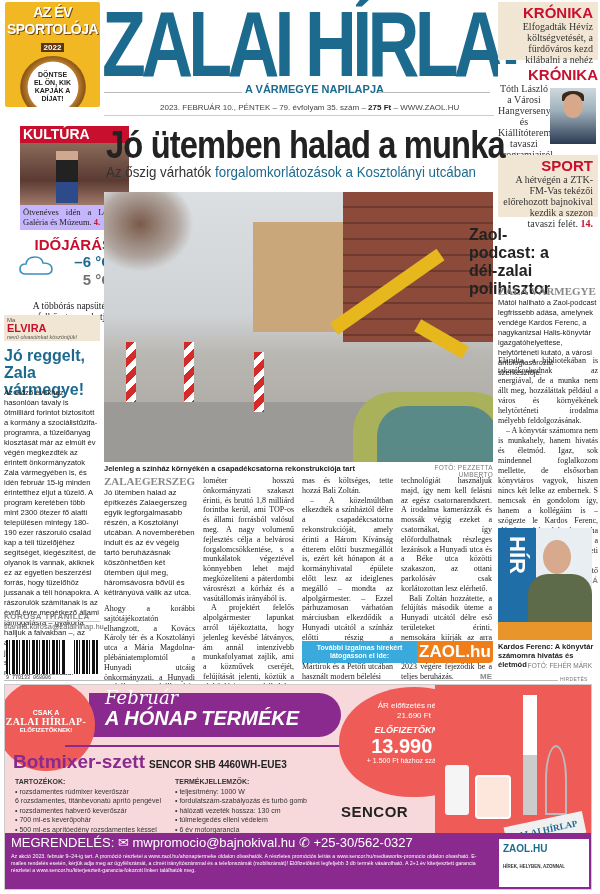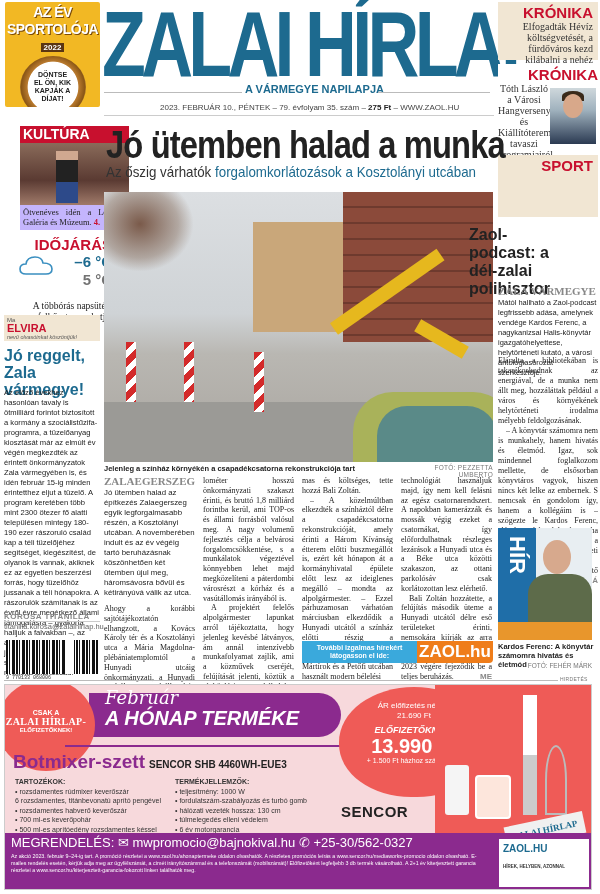--- a/index.html
+++ b/index.html
@@ -164,20 +164,21 @@
 <div id="kr2" class="abs">
   <div class="rhead">KRÓNIKA</div>
   <div class="rtext"><span>Tóth László a Városi Hangverseny- és Kiállítóterem tavaszi programjairól.</span> <span class="pg">2.</span></div>
   <div id="portrait1" class="abs">
       <div class="hair"></div>
       <div class="face"></div>
     </div>
 </div>
 <div id="sport" class="abs rbox">
   <div class="rhead">SPORT</div>
+  <div class="rtext"><span>A hétvégén a ZTK-FM-Vas tekézői előrehozott bajnokival kezdik a szezon tavaszi felét.</span> <span class="pg">14.</span></div>
 </div>
 
 <div id="kultura" class="abs">
   <div class="kh">KULTÚRA</div>
   <div class="kimg">
       <div class="man"></div>
     </div>
   <div class="kt"><span>Ötvenéves idén a Lendvai Galéria és Múzeum.</span> <span class="pg">4.</span></div>
 </div>
 
@@ -235,21 +236,21 @@
 </div>
 <div id="col2" class="col">
   <p class="noi">lométer hosszú önkormányzati szakaszt érinti, és bruttó 1,8 milliárd forintba kerül, ami TOP-os és állami forrásból valósul meg. A nagy volumenű fejlesztés célja a belvárosi forgalomcsökkentése, s a munkálatok végeztével könnyebben lehet majd megközelíteni a páterdombi városrészt a kórház és a vasútállomás irányából is.</p>
   <p>A projektért felelős alpolgármester lapunkat arról tájékoztatta, hogy jelenleg kevésbé látványos, ám annál intenzívebb munkafolyamat zajlik, ami a közművek cseréjét, felújítását jelenti, köztük a távközlési kábeleket helyezik új aknákba. A két hónapig tartó munka hosszadal-</p>
 </div>
 <div id="col3" class="col">
   <p class="noi">mas és költséges, tette hozzá Bali Zoltán.</p>
   <p>– A közelmúltban elkezdték a színháztól délre a csapadékcsatorna rekonstrukcióját, amely érinti a Három Kívánság étterem előtti buszmegállót is, ezért két hónapon át a kormányhivatal épülete előtt lesz az ideiglenes megálló – mondta az alpolgármester. – Ezzel párhuzamosan várhatóan márciusban elkezdődik a Hunyadi utcától a színház előtti részig a szennyvízcsatorna rekonstrukciója is. A Mártírok és a Petőfi utcában használt modern bélelési</p>
 </div>
 <div id="col4" class="col">
-  <p class="noi">technológiát használjuk majd, így nem kell felásni az egész csatornarendszert. A napokban kamerázzák és mossák végig ezeket a csatornákat, így előfordulhatnak részleges lezárások a Hunyadi utca és a Béke utca közötti szakaszon, az ottani parkolósáv csak korlátozottan lesz elérhető.</p>
+  <p class="noi">technológiát használjuk majd, így nem kell felásni az egész csatornarendszert. A irodalma kamerázzák és mossák végig ezeket a csatornákat, így előfordulhatnak részleges lezárások a Hunyadi utca és a Béke utca közötti szakaszon, az ottani parkolósáv csak korlátozottan lesz elérhető.</p>
   <p><span>Bali Zoltán hozzátette, a felújítás második üteme a Hunyadi utcától délre eső területeket érinti, nemsokára kiírják az arra vonatkozó közbeszerzési pályázatot. A tervek szerint 2023 végére fejeződik be a teljes beruházás.</span> <span class="sig">ME</span></p>
 </div>
 <div id="zaolbanner" class="abs">
   <div class="l">További izgalmas hírekért látogasson el ide:</div>
   <div class="r">ZAOL.hu</div>
 </div>
 
 <div id="podtitle" class="abs">Zaol-podcast: a dél-zalai polihisztor</div>
 <div id="podlead" class="abs"><span class="kicker">ZALA VÁRMEGYE</span> <span>Mától hallható a Zaol-podcast legfrissebb adása, amelynek vendége Kardos Ferenc, a nagykanizsai Halis-könyvtár igazgatóhelyettese, helytörténeti kutató, a városi antológiasorozat szerkesztője.</span></div>
 <div id="podbody" class="abs">

